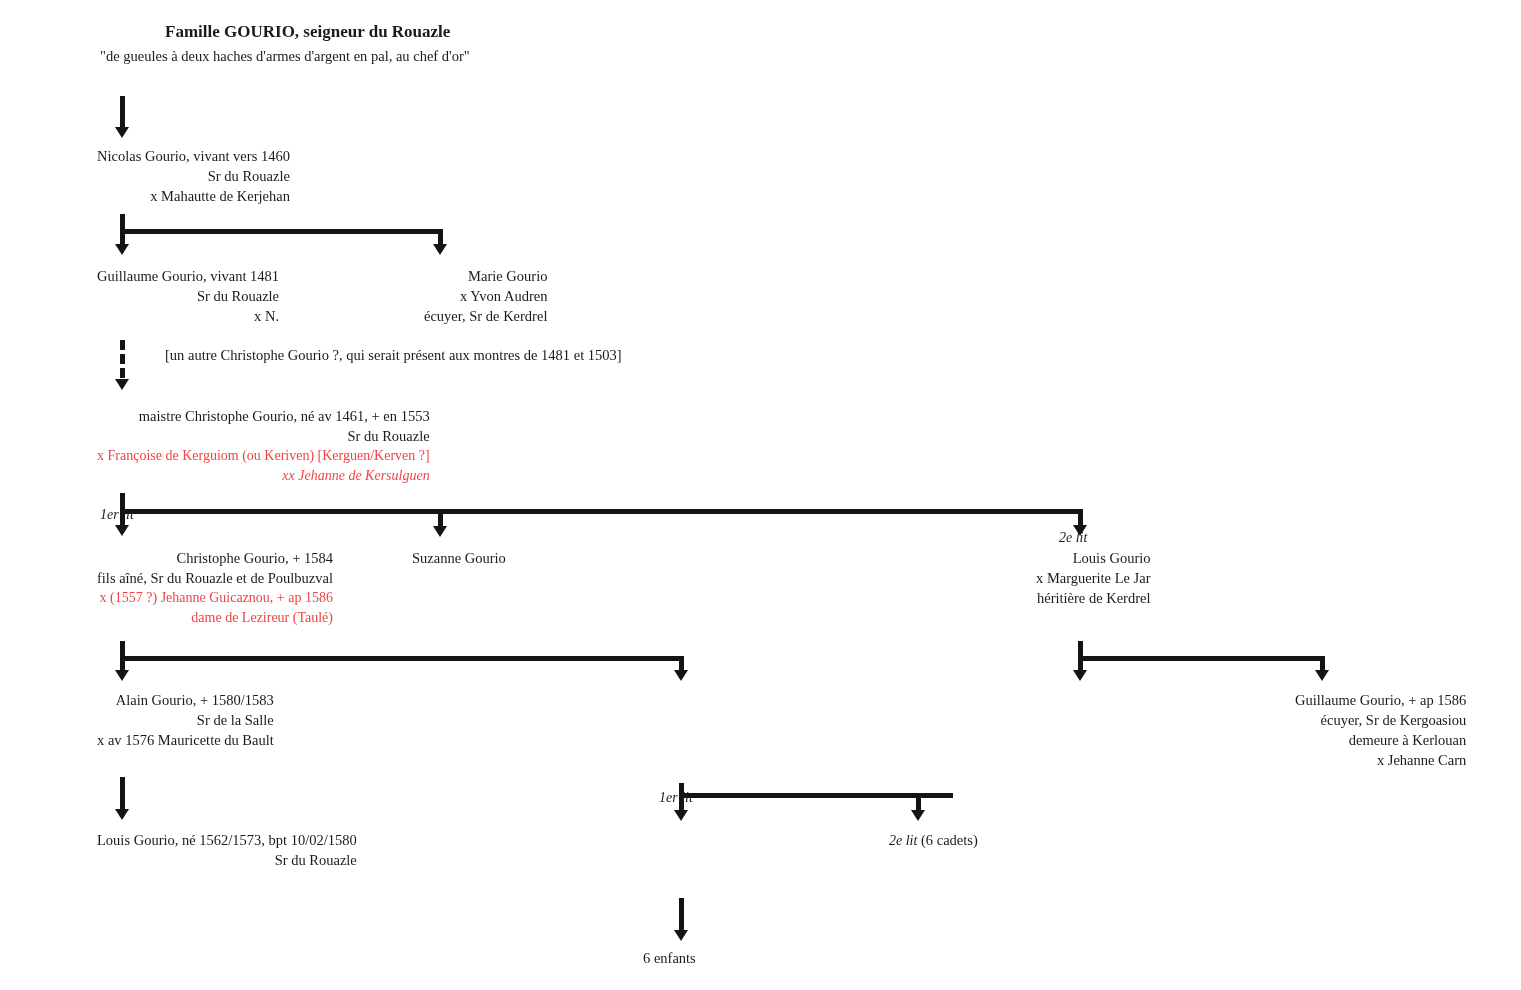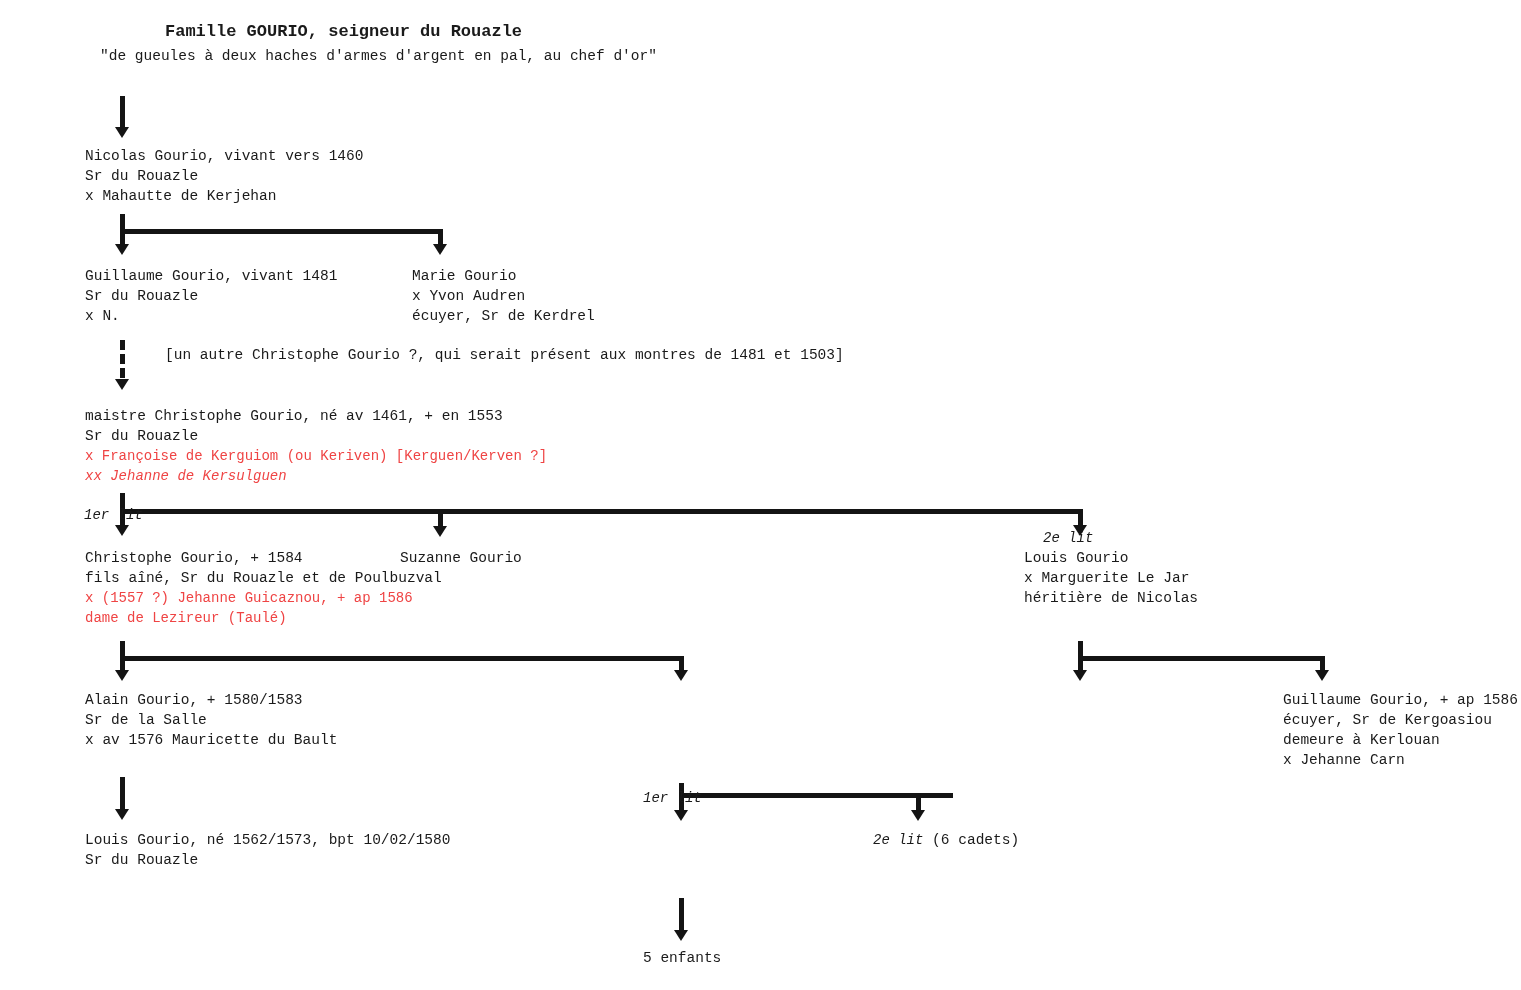--- a/index.html
+++ b/index.html
@@ -1,32 +1,33 @@
 <!DOCTYPE html>
 <html><head>
 <meta charset="utf-8">
 <style>
   html,body{margin:0;padding:0;background:#ffffff;}
   #canvas{
     position:relative;
     width:1521px;height:990px;
     background:#ffffff;
-    font-family:Liberation Mono, monospace;
+    font-family:Liberation Serif, serif;
     color:#1a1a1a;
     overflow:hidden;
+    text-align:right;
   }
   .abs{position:absolute;}
   .title{font-size:17px;font-weight:bold;white-space:nowrap;}
   .subtitle{font-size:14.5px;white-space:nowrap;}
   .note{font-size:14.5px;white-space:nowrap;}
-  .pblock{position:absolute;}
+  .pblock{position:absolute;margin-left:12px;}
   .pline{height:20px;line-height:20px;font-size:14.5px;white-space:nowrap;}
   .pline.alt{font-size:14px;color:#ef4444;}
   .pline.alt.it{font-style:italic;}
-  .litlabel{font-size:14px;font-style:italic;white-space:nowrap;height:20px;line-height:20px;}
+  .litlabel{font-size:14px;font-style:italic;white-space:nowrap;height:20px;line-height:20px;margin-left:16px;}
   .plainlabel{font-size:14.5px;font-style:normal;}
   .vline{position:absolute;width:5px;background:#141414;}
   .vdash{position:absolute;width:0;border-left:5px dashed #141414;}
   .hline{position:absolute;height:5px;background:#141414;}
   .ah{position:absolute;width:0;height:0;
       border-left:7px solid transparent;
       border-right:7px solid transparent;
       border-top:11px solid #141414;}
 </style>
 </head>
@@ -95,21 +96,21 @@
     <div class="pline alt">dame de Lezireur (Taulé)</div>
   </div>
 
   <div class="pblock" style="left:400px;top:548px">
     <div class="pline">Suzanne Gourio</div>
   </div>
 
   <div class="pblock" style="left:1024px;top:548px">
     <div class="pline">Louis Gourio</div>
     <div class="pline">x Marguerite Le Jar</div>
-    <div class="pline">héritière de Nicolas</div>
+    <div class="pline">héritière de Kerdrel</div>
   </div>
 
   <div class="vline" style="left:120px;top:641px;height:20px"></div>
   <div class="hline" style="left:120px;top:656px;width:564px"></div>
   <div class="vline" style="left:120px;top:656px;height:14px"></div>
   <div class="ah" style="left:115px;top:670px"></div>
   <div class="vline" style="left:679px;top:656px;height:14px"></div>
   <div class="ah" style="left:674px;top:670px"></div>
 
   <div class="vline" style="left:1078px;top:641px;height:20px"></div>
@@ -152,15 +153,15 @@
   <div class="abs litlabel" style="left:643px;top:788px">1er lit</div>
 
 
   <div class="abs litlabel" style="left:873px;top:830px">
     <span>2e lit</span><span class="plainlabel"> (6 cadets)</span>
   </div>
 
   <div class="vline" style="left:679px;top:898px;height:32px"></div>
   <div class="ah" style="left:674px;top:930px"></div>
 
-  <div class="abs pline" style="left:643px;top:948px">5 enfants</div>
+  <div class="abs pline" style="left:643px;top:948px">6 enfants</div>
 
 </div>
 
 </body></html>

